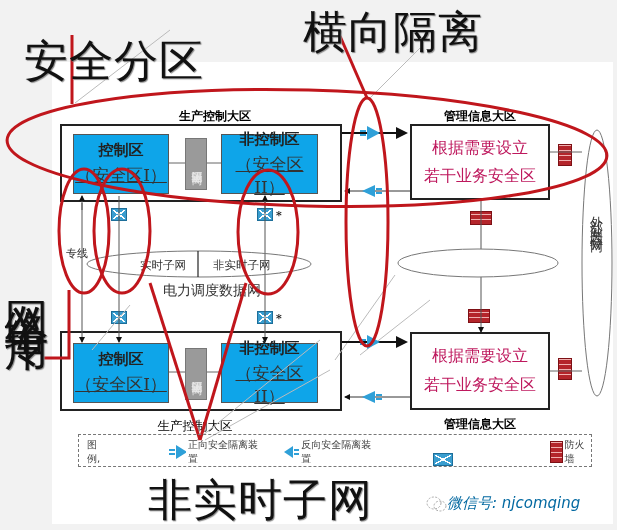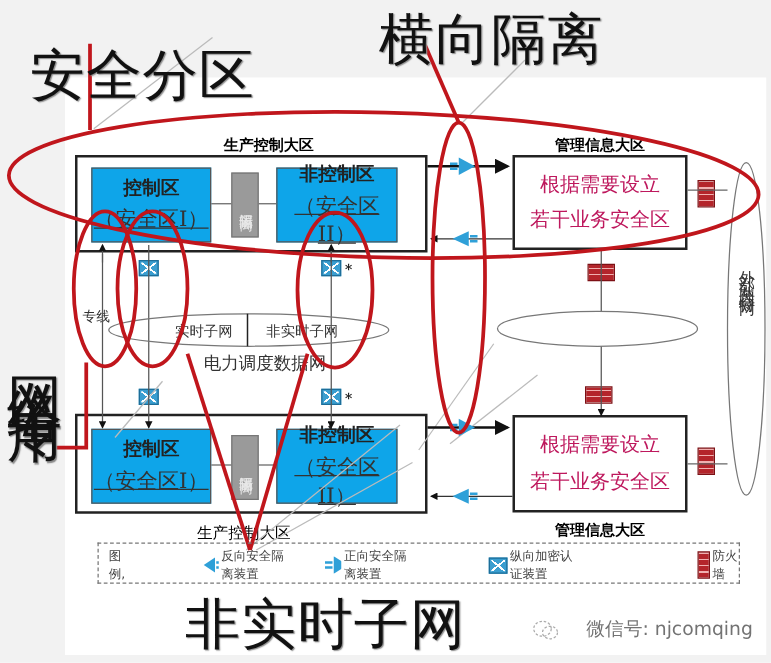--- a/index.html
+++ b/index.html
@@ -13,21 +13,21 @@
   .inner-box { position: absolute; border: 1px solid #555; background: #0ea5e9; display: flex; flex-direction: column; align-items: center; justify-content: center; text-align: center; }
   .inner-box .t1 { font-size: 15px; font-weight: bold; color: #222; }
   .inner-box .t2 { font-size: 17px; color: #333; margin-top: 4px; text-decoration: underline; }
   .mgmt-box { position: absolute; border: 2px solid #222; background: #fff; display: flex; flex-direction: column; align-items: center; justify-content: space-around; padding: 8px 0; }
   .mgmt-box span { font-size: 16px; color: #be185d; }
   .logic-iso { position: absolute; width: 22px; background: #9a9a9a; border: 1px solid #777; color: #e8e8e8; font-size: 11px; display: flex; flex-direction: column; align-items: center; justify-content: center; line-height: 1.25; }
   .small-text { position: absolute; font-size: 10.5px; color: #333; white-space: nowrap; }
   .legend { position: absolute; left: 78px; top: 434px; width: 514px; height: 33px; border: 1px dashed #777; display: flex; align-items: flex-end; gap: 24px; padding-left: 8px; font-size: 10px; color: #444; font-family: "DejaVu Sans", "Liberation Sans", sans-serif; }
   .legend .item { display: flex; align-items: center; gap: 2px; }
   .legend .spacer { width: 14px; }
-  .watermark { position: absolute; left: 425px; top: 494px; font-size: 15px; color: #737373; font-family: "DejaVu Sans", "Liberation Sans", sans-serif; display: flex; align-items: center; gap: 22px; }
+  .watermark { position: absolute; left: 425px; top: 494px; font-size: 15px; color: #0369a1; font-family: "DejaVu Sans", "Liberation Sans", sans-serif; display: flex; align-items: center; gap: 0; font-style: italic; }
   .vertical-text { position: absolute; font-size: 13px; color: #333; writing-mode: vertical-rl; letter-spacing: 4px; }
   svg.overlay { position: absolute; left: 0; top: 0; width: 617px; height: 530px; pointer-events: none; }
   .fw { position: absolute; width: 14px; height: 22px; background: repeating-linear-gradient(0deg, #b4252b 0 4px, #f0b0b0 4px 5px); border: 1px solid #7d1015; }
   .fw.wide { width: 22px; height: 14px; }
   .enc { position: absolute; width: 16px; height: 13px; background: #3a9ed0; border: 1px solid #1d6e99; }
   .enc::before { content: ""; position: absolute; inset: 1px; background:
       linear-gradient(to bottom right, transparent 45%, #fff 45% 55%, transparent 55%),
       linear-gradient(to top right, transparent 45%, #fff 45% 55%, transparent 55%); }
   .star { position: absolute; font-size: 11px; font-weight: bold; color: #111; }
 </style>
@@ -184,39 +184,38 @@
 </svg>
 
 <div class="big-label" style="left:24px;top:12px;margin-top:27px;">安全分区</div>
 <div class="big-label" style="left:275px;top:10px;margin-left:28px;">横向隔离</div>
 <div class="big-label vert" style="left:5px;top:266px;font-size:44px;letter-spacing:10px;">网络专用</div>
 
 <div class="legend">
   <span>图例,</span>
   <span class="spacer"></span>
   <div class="item">
+    <svg width="20" height="14">
+        <rect x="1" y="4" width="6" height="2" fill="#2fa0d8"></rect>
+        <rect x="1" y="8" width="6" height="2" fill="#2fa0d8"></rect>
+        <path d="M8,0 L19,7 L8,14 z" fill="#2fa0d8"></path>
+      </svg>
+    <span>正向安全隔离装置</span>
+  </div>
+  <div class="item">
     <svg width="18" height="14">
         <path d="M10,1 L1,7 L10,13 z" fill="#2fa0d8"></path>
         <rect x="11" y="4" width="6" height="2" fill="#2fa0d8"></rect>
         <rect x="11" y="8" width="6" height="2" fill="#2fa0d8"></rect>
       </svg>
     <span>反向安全隔离装置</span>
   </div>
-  <div class="item">
-    <svg width="20" height="14">
-        <rect x="1" y="4" width="6" height="2" fill="#2fa0d8"></rect>
-        <rect x="1" y="8" width="6" height="2" fill="#2fa0d8"></rect>
-        <path d="M8,0 L19,7 L8,14 z" fill="#2fa0d8"></path>
-      </svg>
-    <span>正向安全隔离装置</span>
-  </div>
   <span class="spacer"></span>
   <div class="item">
     <span class="enc" style="position:relative;display:inline-block;width:20px;"></span>
-    <span>纵向加密认证装置</span>
   </div>
   <span class="spacer"></span>
   <span class="spacer"></span>
   <div class="item">
     <span class="fw" style="position:relative;display:inline-block;"></span>
     <span>防火墙</span>
   </div>
 </div>
 
 <div class="big-label" style="left:148px;top:478px;">非实时子网</div>

